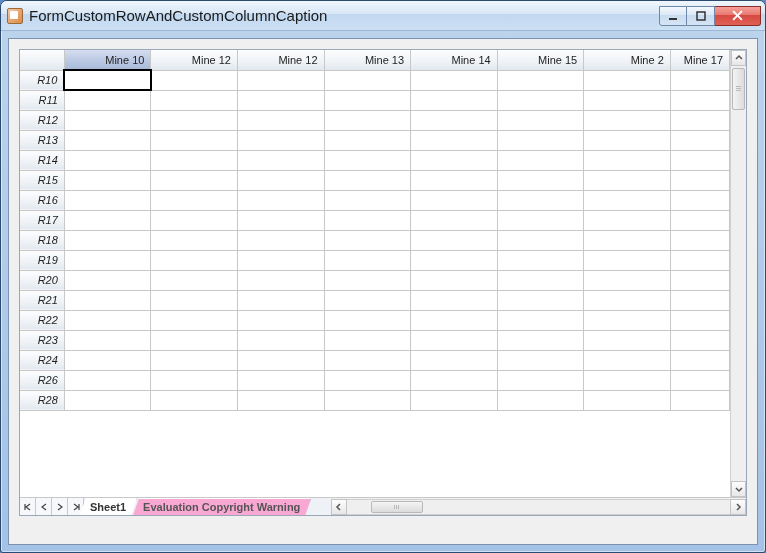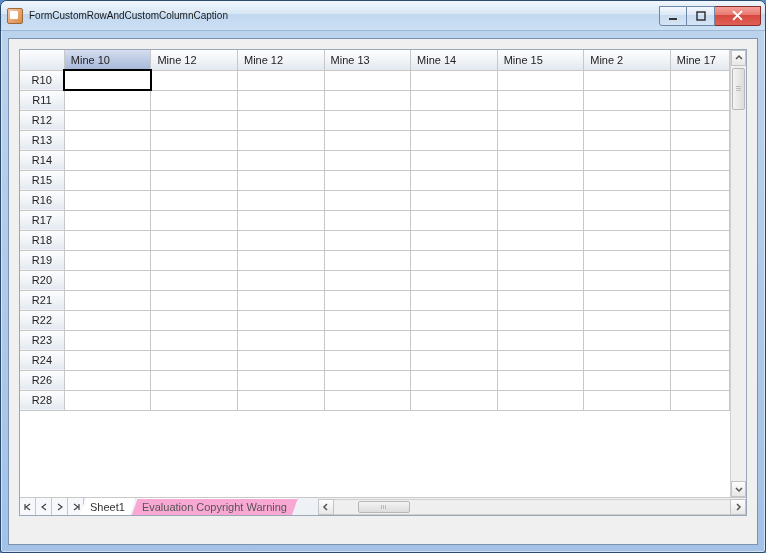--- a/index.html
+++ b/index.html
@@ -24,21 +24,21 @@
   .app-icon {
     width: 16px; height: 16px; margin-right: 6px;
     background: linear-gradient(135deg, #f7c9a6 0%, #e8a76f 50%, #d98b4a 100%);
     border: 1px solid #9b6a3a; border-radius: 2px;
     position: relative;
   }
   .app-icon::after{
     content:""; position:absolute; left:2px; top:2px; width:8px; height:8px;
     background:#fff; border-radius:1px;
   }
-  .title-text { font-size: 10px; color: #1a1a1a; flex: 1; }
+  .title-text { font-size: 15px; color: #1a1a1a; flex: 1; }
   .win-btns { display: flex; height: 20px; margin-right: 4px; }
   .win-btn {
     width: 28px; height: 20px; margin-left: 0;
     border: 1px solid #6d87a8; border-left: none;
     background: linear-gradient(to bottom, #f3f8fd 0%, #dbe8f6 45%, #c8dbf0 46%, #d6e5f5 100%);
     display: flex; align-items: center; justify-content: center;
     font-size: 10px; color: #2a2a2a;
   }
   .win-btn:first-child { border-left: 1px solid #6d87a8; border-radius: 0 0 0 3px; }
   .win-btn.min svg, .win-btn.max svg { width:10px; height:10px; }
@@ -64,26 +64,26 @@
   
   .grid-wrap { flex:1; position:relative; overflow:hidden; }
   .grid { border-collapse: collapse; width: calc(100% - 16px); table-layout: fixed; }
   .grid th, .grid td {
     border: 1px solid #c8c8c8; height: 20px;
     font-size: 11px; font-weight: normal; color: #222;
     padding: 0 6px; overflow:hidden; white-space:nowrap;
   }
   .grid thead th {
     background: linear-gradient(to bottom, #fdfdfe 0%, #eef2f6 60%, #e2e8ef 100%);
-    text-align: left; border-top:none;
+    text-align: right; border-top:none;
   }
   .grid thead th:first-child { border-left:none; }
   .grid .rowhdr {
     background: linear-gradient(to bottom, #fdfdfe 0%, #eef2f6 60%, #e2e8ef 100%);
-    text-align: center; border-left:none;
+    text-align: right; border-left:none;font-style:italic;
   }
   .grid thead th.corner { width:42px; }
   .grid thead th.col1.selected {
     background: linear-gradient(to bottom, #d6deef 0%, #b9c7e2 60%, #a8b9da 100%);
   }
   .grid td.cell { background:#fff; }
   .grid td.active {
     border: 2px solid #000 !important; padding:0;
   }
   
@@ -111,20 +111,21 @@
     content:""; position:absolute; left:3px; right:3px; top:50%; height:6px; margin-top:-3px;
     background:repeating-linear-gradient(to bottom,#bbb 0 1px,transparent 1px 2px);
   }
   .vscroll .arrow.down{ position:absolute; bottom:0; left:0; right:0; }
 
   
   .tabbar {
     height:18px; background:#eef2f6; border-top:1px solid #c8c8c8;
     display:flex; align-items:stretch; font-size:11px; color:#333;
     position:relative;
+    font-weight:bold;
   }
   .tabbar .navbtn {
     width:16px; display:flex; align-items:center; justify-content:center;
     border-right:1px solid #c8c8c8; background:#f6f8fb;
   }
   .tabbar .navbtn svg{ width:8px; height:8px; fill:#444; }
   .tab {
     padding:0 10px; display:flex; align-items:center;
     border-right:1px solid #c8c8c8; background:#fff;
     border-top:1px solid #fff;

